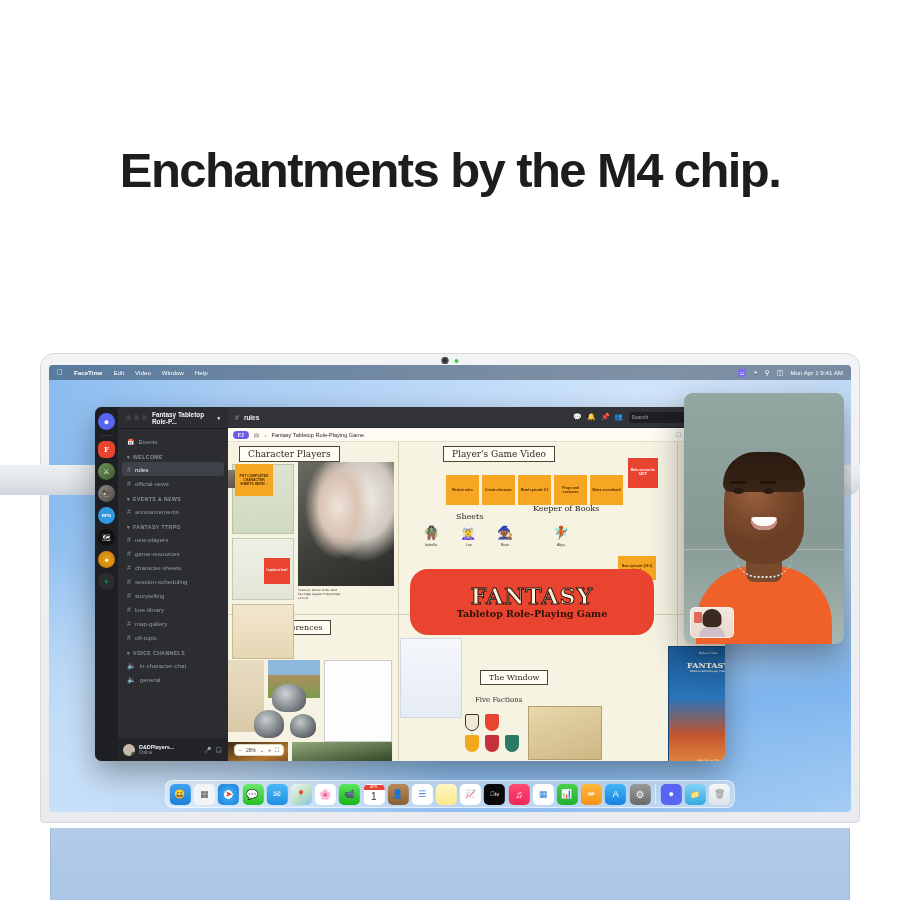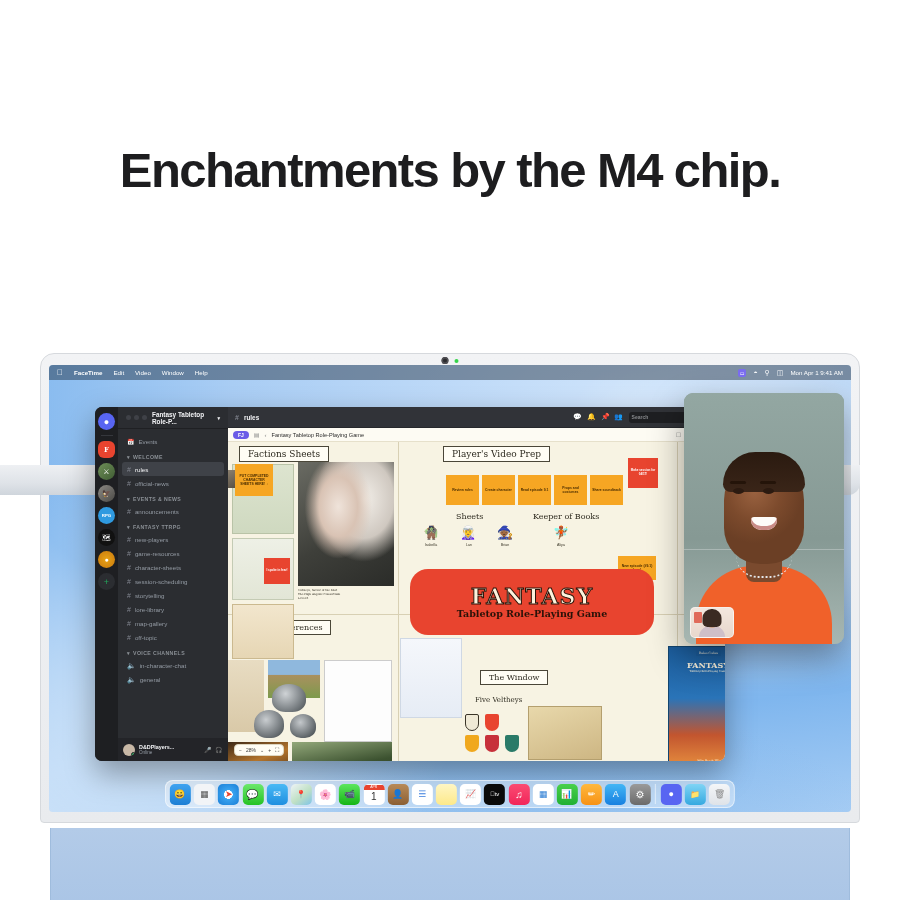--- a/index.html
+++ b/index.html
@@ -473,22 +473,22 @@
               <span class="bb-ic">◎</span>
               <span class="bb-ic">▯</span>
             </div>
 
             <div class="canvas">
 
               <div class="vline" style="left:170px;top:0;bottom:0;"></div>
               <div class="vline" style="left:449px;top:0;bottom:0;"></div>
               <div class="hline" style="left:0;right:0;top:172px;"></div>
 
-              <div class="sec-title" style="left:11px;top:4px;">Factions Sheets</div>
-              <div class="sec-title" style="left:215px;top:4px;">Player's Video Prep</div>
+              <div class="sec-title" style="left:11px;top:4px;">Character Players</div>
+              <div class="sec-title" style="left:215px;top:4px;">Player's Game Video</div>
               <div class="sec-title" style="left:456px;top:4px;">✨ Spells</div>
               <div class="sec-title" style="left:40px;top:178px;font-size:8px;">References</div>
               <div class="sec-title" style="left:252px;top:228px;font-size:8px;">The Window</div>
 
               <div class="photo" style="left:4px;top:22px;width:62px;height:70px;background:linear-gradient(180deg,#dde4cf,#cfd9c0);border:.5px solid #b9c3a7;"></div>
               <div class="photo" style="left:4px;top:96px;width:62px;height:62px;background:linear-gradient(180deg,#eef0e6,#e2e6d6);border:.5px solid #c4cbb4;"></div>
               <div class="photo" style="left:4px;top:162px;width:62px;height:55px;background:linear-gradient(180deg,#f2e6cd,#e6d6b4);border:.5px solid #cbb98f;"></div>
               <div class="photo" style="left:0px;top:28px;width:16px;height:18px;background:linear-gradient(150deg,#8a7f6e,#4e463c);"></div>
 
               <div class="sticky" style="left:7px;top:22px;width:38px;height:32px;">PUT COMPLETED CHARACTER SHEETS HERE! ↓</div>
@@ -501,21 +501,21 @@
 
               <div class="sticky" style="left:218px;top:33px;width:33px;height:30px;">Review rules</div>
               <div class="sticky" style="left:254px;top:33px;width:33px;height:30px;">Create character</div>
               <div class="sticky" style="left:290px;top:33px;width:33px;height:30px;">Read episode 9.1</div>
               <div class="sticky" style="left:326px;top:33px;width:33px;height:30px;">Props and costumes</div>
               <div class="sticky" style="left:362px;top:33px;width:33px;height:30px;">Share soundtrack</div>
               <div class="sticky red" style="left:400px;top:16px;width:30px;height:30px;font-size:3px;">Make session for 04/17!</div>
               <div class="sticky" style="left:390px;top:114px;width:38px;height:24px;">New episode (#9.1) here!</div>
 
               <div class="label-serif" style="left:228px;top:70px;font-size:8px;">Sheets</div>
-              <div class="label-serif" style="left:305px;top:70px;font-size:8px;">Keeper of Books</div>
+              <div class="label-serif" style="left:305px;top:62px;font-size:8px;">Keeper of Books</div>
 
               <span class="emoji" style="left:195px;top:84px;">🧌</span>
               <span class="pname" style="left:192px;top:101px;">Isabella</span>
               <span class="emoji" style="left:232px;top:84px;">🧝‍♀️</span>
               <span class="pname" style="left:230px;top:101px;">Lan</span>
               <span class="emoji" style="left:269px;top:84px;">🧙🏾</span>
               <span class="pname" style="left:266px;top:101px;">Brian</span>
               <span class="emoji" style="left:325px;top:84px;">🧚🏾</span>
               <span class="pname" style="left:322px;top:101px;">Aliya</span>
 
@@ -540,21 +540,21 @@
                           background:radial-gradient(circle at 40% 35%,#cfd3d6,#6d7377 70%,#43484b);border-radius:50% 50% 40% 40%;"></div>
               <div class="photo" style="left:26px;top:268px;width:30px;height:28px;
                           background:radial-gradient(circle at 40% 35%,#c9cdd0,#676d71 70%,#3e4346);border-radius:50% 50% 42% 42%;"></div>
               <div class="photo" style="left:62px;top:272px;width:26px;height:24px;
                           background:radial-gradient(circle at 40% 35%,#c4c8cb,#60666a 70%,#3a3f42);border-radius:50% 50% 42% 42%;"></div>
               <div class="photo" style="left:0px;top:300px;width:60px;height:42px;
                           background:linear-gradient(160deg,#3e2a18,#b3742c 45%,#2c1d10);"></div>
               <div class="photo" style="left:64px;top:300px;width:100px;height:42px;
                           background:linear-gradient(170deg,#93a87a,#3c5230 55%,#25331d);"></div>
 
-              <div class="label-serif" style="left:247px;top:254px;font-size:7px;">Five Veltheys</div>
+              <div class="label-serif" style="left:247px;top:254px;font-size:7px;">Five Factions</div>
               <div class="photo" style="left:237px;top:272px;width:14px;height:17px;background:#efe9d6;border:1px solid #3a3428;border-radius:2px 2px 7px 7px;"></div>
               <div class="photo" style="left:257px;top:272px;width:14px;height:17px;background:#e8442f;border-radius:2px 2px 7px 7px;"></div>
               <div class="photo" style="left:237px;top:293px;width:14px;height:17px;background:#f0a81e;border-radius:2px 2px 7px 7px;"></div>
               <div class="photo" style="left:257px;top:293px;width:14px;height:17px;background:#c7303a;border-radius:2px 2px 7px 7px;"></div>
               <div class="photo" style="left:277px;top:293px;width:14px;height:17px;background:#2a7a68;border-radius:2px 2px 7px 7px;"></div>
               <div class="photo" style="left:300px;top:264px;width:74px;height:54px;background:linear-gradient(160deg,#e8d8ab,#cdb683);border:.5px solid #b49f6e;"></div>
               <div class="photo" style="left:240px;top:196px;width:86px;height:56px;background:transparent;"></div>
               <div class="photo" style="left:172px;top:196px;width:62px;height:80px;background:linear-gradient(180deg,#f5f7fb,#e6ecf5);border:.5px solid #cfd8e4;"></div>
 
               <div class="photo" style="left:440px;top:204px;width:80px;height:124px;

